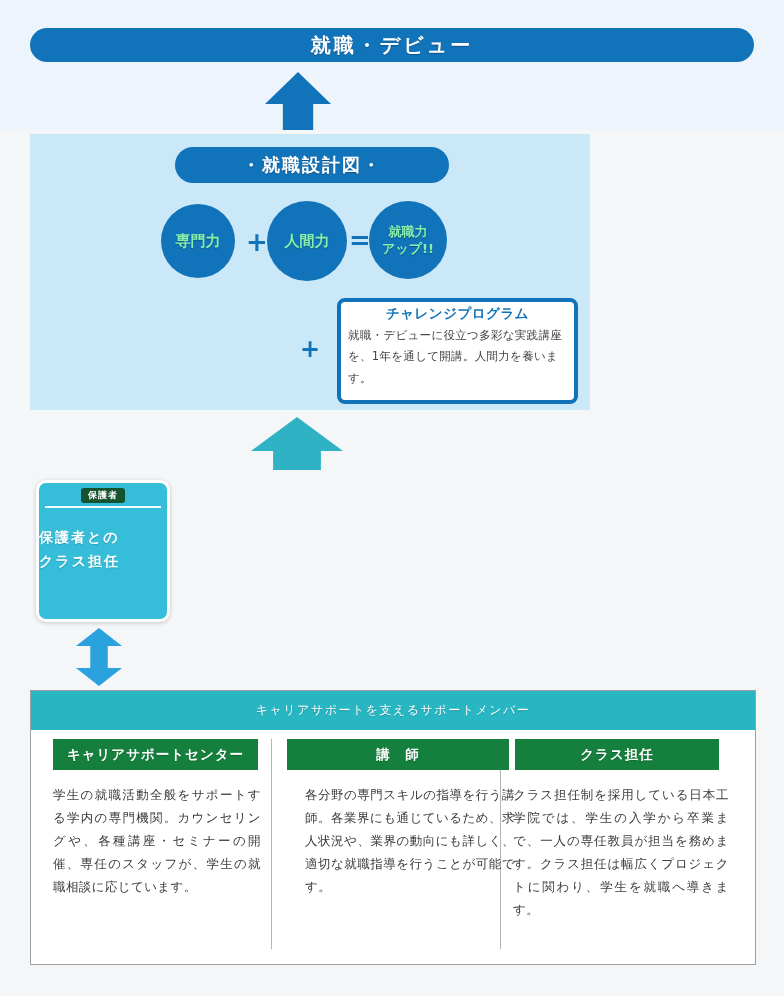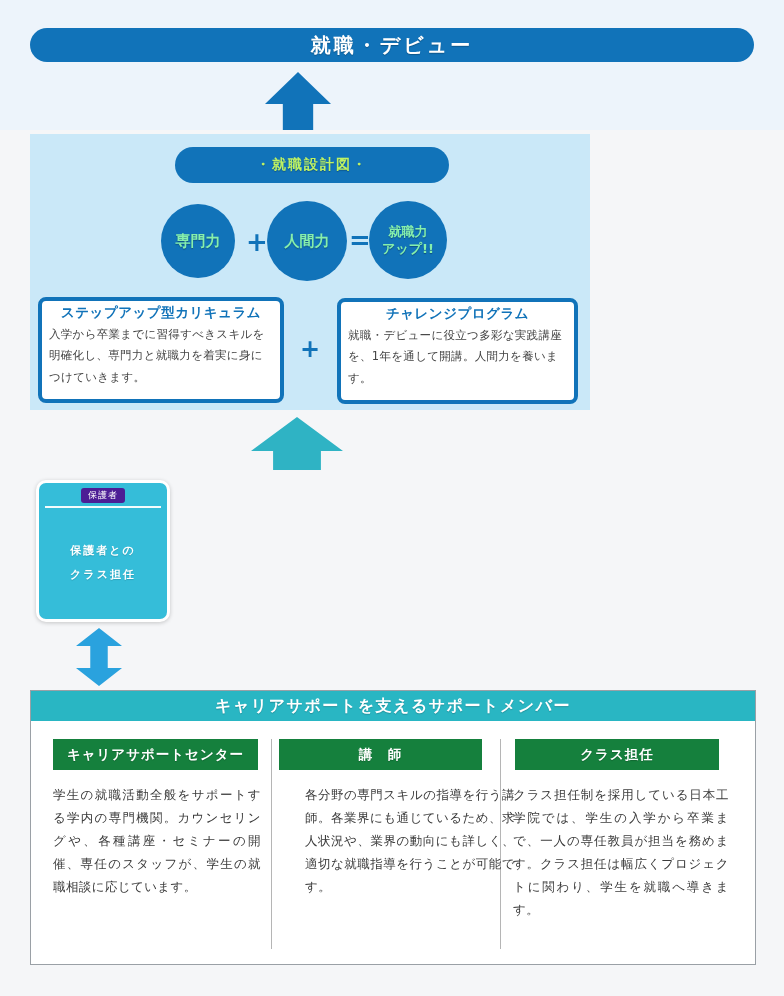--- a/index.html
+++ b/index.html
@@ -38,21 +38,21 @@
   }
   
   .panel{
     position:absolute;left:30px;top:134px;width:560px;height:276px;
     background:#cae8f8;
   }
   .panel-pill{
     position:absolute;left:145px;top:13px;width:274px;height:36px;
     background:#1173b9;border-radius:18px;
     display:flex;align-items:center;justify-content:center;
-    color:#bef264;font-weight:bold;font-size:14px;letter-spacing:2px;
+    color:#ffffff;font-weight:bold;font-size:18px;letter-spacing:2px;
     text-shadow:0 1px 1px rgba(0,0,0,.25);
   }
   .circle{
     position:absolute;border-radius:50%;background:#1173b9;
     display:flex;flex-direction:column;align-items:center;justify-content:center;
     color:#86efac;font-weight:bold;text-shadow:0 1px 1px rgba(0,0,0,.3);
   }
   .circle1{left:131px;top:70px;width:74px;height:74px;font-size:15px;}
   .circle2{left:237px;top:67px;width:80px;height:80px;font-size:15px;}
   .circle3{left:339px;top:67px;width:78px;height:78px;font-size:13px;line-height:17px;}
@@ -75,40 +75,40 @@
   .sub-left{left:8px;top:163px;}
   .sub-right{left:307px;top:164px;width:241px;}
   
   .guardian{
     position:absolute;left:36px;top:480px;width:134px;height:142px;
     background:#35bdd9;border:3px solid #fff;border-radius:10px;
     box-sizing:border-box;box-shadow:0 1px 4px rgba(0,0,0,.2);
   }
   .guardian-badge{
     position:absolute;left:50%;top:5px;transform:translateX(-50%);
-    background:#4c1d95;border-radius:3px;padding:1px 7px;
-    color:#fff;font-size:9px;font-weight:normal;letter-spacing:1px;white-space:nowrap;
+    background:#14532d;border-radius:3px;padding:1px 7px;
+    color:#fff;font-size:9px;font-weight:bold;letter-spacing:1px;white-space:nowrap;
   }
   .guardian-line{
     position:absolute;left:6px;right:6px;top:23px;height:2px;background:#fff;opacity:.95;
   }
   .guardian-body{
-    position:absolute;left:0;right:0;top:56px;text-align:center;
-    color:#fff;font-weight:bold;font-size:11px;line-height:24px;letter-spacing:2px;
+    position:absolute;left:0;right:0;top:42px;text-align:left;
+    color:#fff;font-weight:bold;font-size:14px;line-height:24px;letter-spacing:2px;
     text-shadow:0 1px 1px rgba(0,0,0,.15);
   }
   
   .support{
     position:absolute;left:30px;top:690px;width:726px;height:275px;
     background:#fff;border:1px solid #9aa0a6;box-sizing:border-box;
   }
   .support-header{
-    height:30px;background:#29b6c3;
-    display:flex;align-items:center;justify-content:center;
-    color:#fff;font-weight:bold;font-size:16px;letter-spacing:1.5px;
+    height:39px;background:#29b6c3;
+    display:flex;align-items:center;justify-content:center;
+    color:#fff;font-weight:normal;font-size:12px;letter-spacing:1.5px;
     text-shadow:0 1px 1px rgba(0,0,0,.2);
   }
   .support-divider{
     position:absolute;top:48px;height:210px;width:1px;background:#b5b5b5;
   }
   .col-btn{
     position:absolute;top:48px;height:31px;background:#15803d;
     display:flex;align-items:center;justify-content:center;
     color:#fff;font-weight:bold;font-size:13.5px;letter-spacing:1px;
     text-shadow:0 1px 1px rgba(0,0,0,.2);
@@ -144,24 +144,20 @@
       <span>人間力</span>
     </div>
     <div class="op" style="left:330px;top:106px;">
       <span>=</span>
     </div>
     <div class="circle circle3">
       <span>就職力</span>
       <span>アップ!!</span>
     </div>
 
-    <div class="sub-box sub-left">
-      <div class="sb-title">ステップアップ型カリキュラム</div>
-      <div class="sb-body">入学から卒業までに習得すべきスキルを明確化し、専門力と就職力を着実に身につけていきます。</div>
-    </div>
 
     <div class="op" style="left:280px;top:215px;font-size:24px;">
       <span>+</span>
     </div>
 
     <div class="sub-box sub-right">
       <div class="sb-title">チャレンジプログラム</div>
       <div class="sb-body">就職・デビューに役立つ多彩な実践講座を、1年を通して開講。人間力を養います。</div>
     </div>
   </div>
@@ -183,21 +179,21 @@
     <div class="support-header">
       <span>キャリアサポートを支えるサポートメンバー</span>
     </div>
 
     <div class="support-divider" style="left:240px;"></div>
     <div class="support-divider" style="left:469px;"></div>
 
     <div class="col-btn" style="left:22px;width:205px;">
       <span>キャリアサポートセンター</span>
     </div>
-    <div class="col-btn" style="left:248px;width:203px;">
+    <div class="col-btn" style="left:256px;width:222px;">
       <span>講　師</span>
     </div>
     <div class="col-btn" style="left:484px;width:204px;">
       <span>クラス担任</span>
     </div>
 
     <div class="col-text" style="left:22px;width:208px;">学生の就職活動全般をサポートする学内の専門機関。カウンセリングや、各種講座・セミナーの開催、専任のスタッフが、学生の就職相談に応じています。</div>
     <div class="col-text" style="left:250px;width:210px;margin-left:24px;">各分野の専門スキルの指導を行う講師。各業界にも通じているため、求人状況や、業界の動向にも詳しく、適切な就職指導を行うことが可能です。</div>
     <div class="col-text" style="left:482px;width:216px;">クラス担任制を採用している日本工学院では、学生の入学から卒業まで、一人の専任教員が担当を務めます。クラス担任は幅広くプロジェクトに関わり、学生を就職へ導きます。</div>
   </div>

